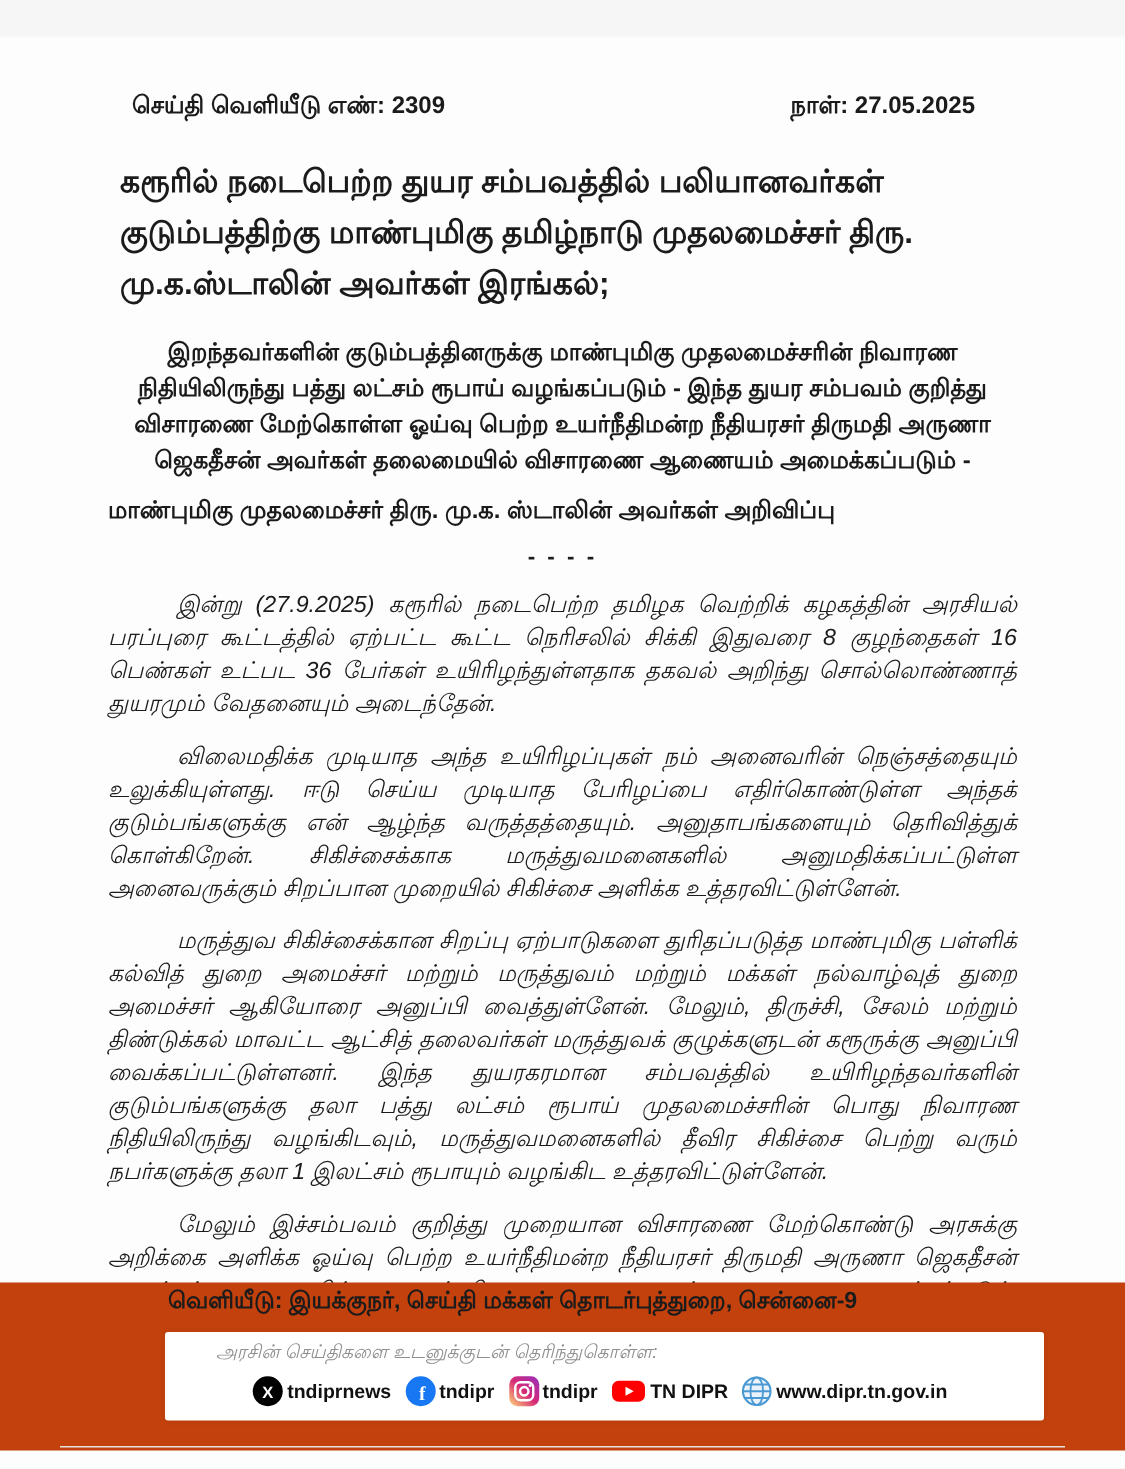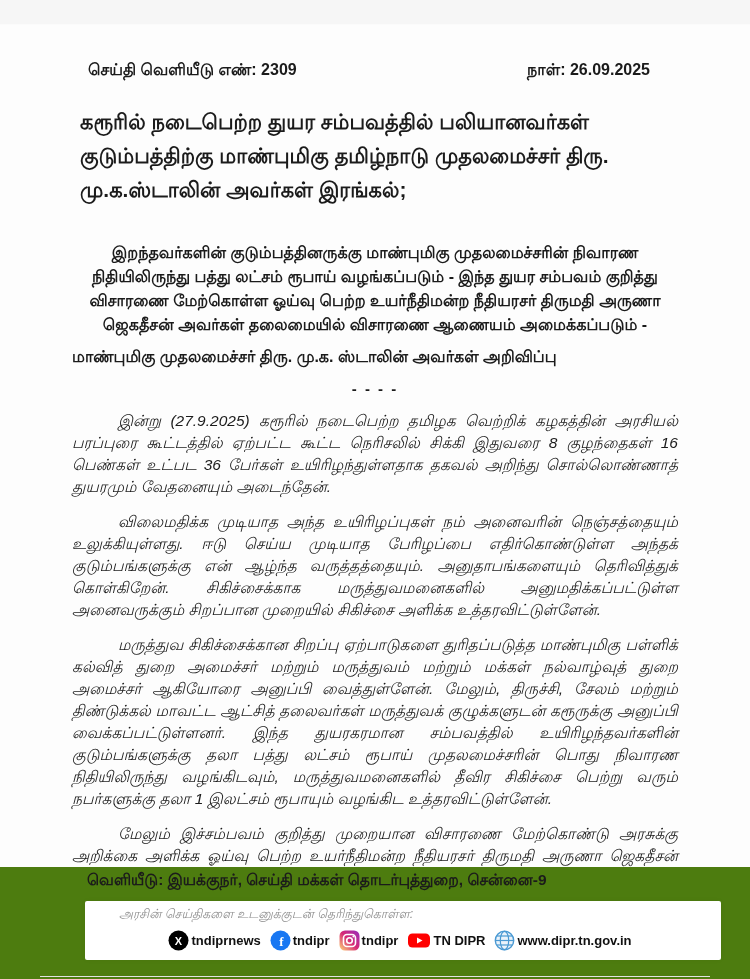--- a/index.html
+++ b/index.html
@@ -17,42 +17,42 @@
   .header-row{
     display:flex;justify-content:space-between;align-items:baseline;
     margin-top:36px;padding:0 28px 0 16px;
     font-weight:bold;font-size:16px;
   }
   .headline{
     margin-top:24px;text-align:left;font-weight:bold;
     font-size:21px;line-height:34px;padding:0 8px;
   }
   .subheadline{
-    margin-top:34px;text-align:center;font-weight:bold;
+    margin-top:17px;text-align:center;font-weight:bold;
     font-size:16px;line-height:24px;padding:0 2px;
   }
   .announcement{
     margin-top:11px;text-align:left;font-weight:bold;
     font-size:16px;
   }
   .dash-sep{
     margin-top:12px;text-align:center;font-weight:bold;
     font-size:15px;letter-spacing:2px;
   }
   .body-para{
     margin:13px 0 0 0;text-align:justify;text-indent:46px;
     font-size:15.5px;line-height:22px;font-style:italic;
   }
   .star-sep{
     margin-top:16px;text-align:center;font-weight:bold;
     font-size:12px;letter-spacing:1px;color:#2a2a2a;
   }
   .bottom-block{
-    position:absolute;left:0;right:0;bottom:0;height:112px;
-    background:#4d7c0f;padding:0 71px;box-sizing:border-box;
+    position:absolute;left:0;right:0;bottom:12px;height:112px;
+    background:#c2410c;padding:0 96px;box-sizing:border-box;
   }
   .release-line{
     font-weight:bold;font-size:15.5px;padding-left:16px;padding-top:4px;
   }
   .footer-panel{
     margin:10px -42px 0 14px;background:#ffffff;
     box-shadow:0 0 5px rgba(0,0,0,0.05);
     padding:6px 8px 9px 8px;border-radius:2px;
   }
   .footer-note{
@@ -72,21 +72,21 @@
 </style>
 </head>
 <body>
 
 <div class="page">
   <div class="top-band"></div>
 
   <div class="content">
     <div class="header-row">
       <span>செய்தி வெளியீடு எண்: 2309</span>
-      <span>நாள்: 26.09.2025</span>
+      <span>நாள்: 27.05.2025</span>
     </div>
 
     <div class="headline">கரூரில் நடைபெற்ற துயர சம்பவத்தில் பலியானவர்கள் குடும்பத்திற்கு மாண்புமிகு தமிழ்நாடு முதலமைச்சர் திரு. மு.க.ஸ்டாலின் அவர்கள் இரங்கல்;</div>
 
     <div class="subheadline">இறந்தவர்களின் குடும்பத்தினருக்கு மாண்புமிகு முதலமைச்சரின் நிவாரண நிதியிலிருந்து பத்து லட்சம் ரூபாய் வழங்கப்படும் - இந்த துயர சம்பவம் குறித்து விசாரணை மேற்கொள்ள ஓய்வு பெற்ற உயர்நீதிமன்ற நீதியரசர் திருமதி அருணா ஜெகதீசன் அவர்கள் தலைமையில் விசாரணை ஆணையம் அமைக்கப்படும் -</div>
 
     <div class="announcement">மாண்புமிகு முதலமைச்சர் திரு. மு.க. ஸ்டாலின் அவர்கள் அறிவிப்பு</div>
 
     <div class="dash-sep">- - - -</div>
 

